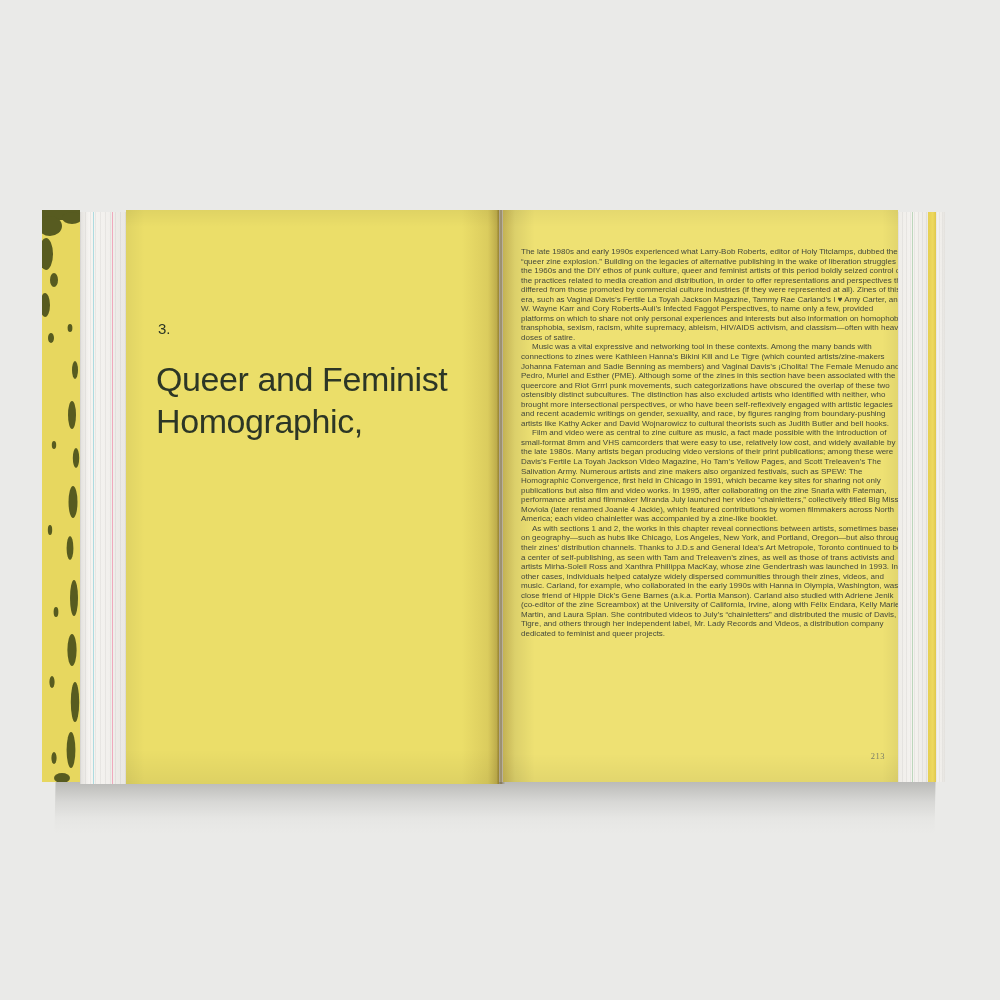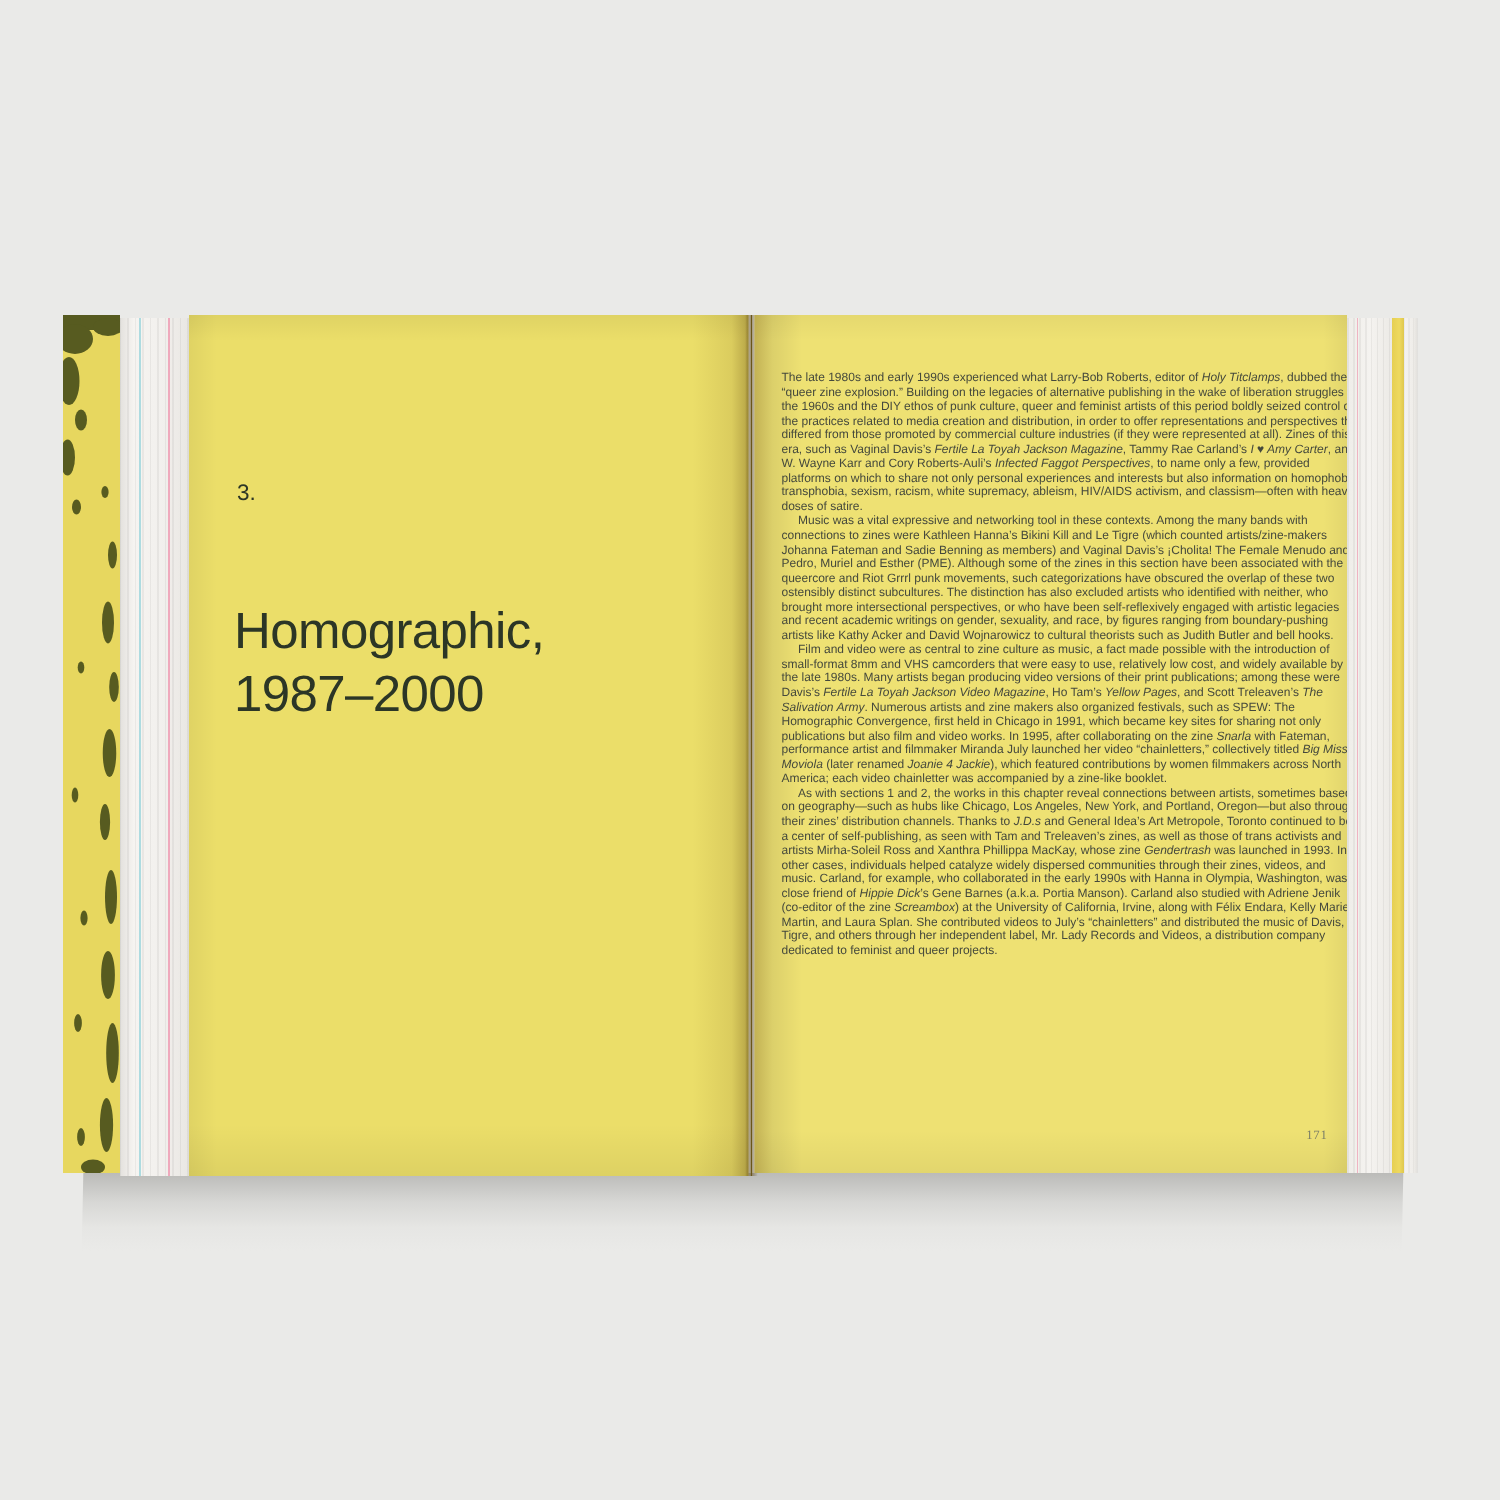--- a/index.html
+++ b/index.html
@@ -78,21 +78,21 @@
       linear-gradient(to bottom, rgba(0,0,0,0.04) 0, rgba(0,0,0,0) 3%, rgba(0,0,0,0) 95%, rgba(0,0,0,0.05) 100%),
       #eee173;
   }
   .body-col{
     position:absolute;left:18px;top:37px;width:387px;
     font-size:8px;line-height:9.55px;color:#45493c;
     text-align:left;
   }
   .body-col p{margin:0;text-indent:11px;}
   .body-col p.no-indent{text-indent:0;}
-  .it{font-style:italic;}
+  .it{}
   .folio{
     position:absolute;right:13px;top:541px;
     font-family:"Liberation Serif","DejaVu Serif",serif;
     font-size:8.5px;color:#7b7e67;letter-spacing:0.5px;
   }
 
   
   .edges-right{
     position:absolute;left:856px;top:4px;width:30px;height:570px;
     background:
@@ -150,38 +150,37 @@
         </g>
       </svg>
     </div>
 
     <div class="edges-left"></div>
 
     <div class="page-left">
       <div class="chapter-block">
         <p class="chapter-number">3.</p>
         <h1 class="chapter-title">
-          <br>
+          <span>Queer and Feminist</span><br>
           <span>Homographic,</span><br>
-          <span>1987–2000</span>
         </h1>
       </div>
     </div>
 
     <div class="gutter"></div>
 
     <div class="page-right">
 
       <div class="body-col">
           <p class="no-indent"><span>The late 1980s and early 1990s experienced what Larry-Bob Roberts, editor of </span><span class="it">Holy Titclamps</span><span>, dubbed the “queer zine explosion.” Building on the legacies of alternative publishing in the wake of liberation struggles of the 1960s and the DIY ethos of punk culture, queer and feminist artists of this period boldly seized control of the practices related to media creation and distribution, in order to offer representations and perspectives that differed from those promoted by commercial culture industries (if they were represented at all). Zines of this era, such as Vaginal Davis’s </span><span class="it">Fertile La Toyah Jackson Magazine</span><span>, Tammy Rae Carland’s </span><span class="it">I ♥ Amy Carter</span><span>, and W. Wayne Karr and Cory Roberts-Auli’s </span><span class="it">Infected Faggot Perspectives</span><span>, to name only a few, provided platforms on which to share not only personal experiences and interests but also information on homophobia, transphobia, sexism, racism, white supremacy, ableism, HIV/AIDS activism, and classism—often with heavy doses of satire.</span></p>
           <p><span>Music was a vital expressive and networking tool in these contexts. Among the many bands with connections to zines were Kathleen Hanna’s Bikini Kill and Le Tigre (which counted artists/zine-makers Johanna Fateman and Sadie Benning as members) and Vaginal Davis’s ¡Cholita! The Female Menudo and Pedro, Muriel and Esther (PME). Although some of the zines in this section have been associated with the queercore and Riot Grrrl punk movements, such categorizations have obscured the overlap of these two ostensibly distinct subcultures. The distinction has also excluded artists who identified with neither, who brought more intersectional perspectives, or who have been self-reflexively engaged with artistic legacies and recent academic writings on gender, sexuality, and race, by figures ranging from boundary-pushing artists like Kathy Acker and David Wojnarowicz to cultural theorists such as Judith Butler and bell hooks.</span></p>
           <p><span>Film and video were as central to zine culture as music, a fact made possible with the introduction of small-format 8mm and VHS camcorders that were easy to use, relatively low cost, and widely available by the late 1980s. Many artists began producing video versions of their print publications; among these were Davis’s </span><span class="it">Fertile La Toyah Jackson Video Magazine</span><span>, Ho Tam’s </span><span class="it">Yellow Pages</span><span>, and Scott Treleaven’s </span><span class="it">The Salivation Army</span><span>. Numerous artists and zine makers also organized festivals, such as SPEW: The Homographic Convergence, first held in Chicago in 1991, which became key sites for sharing not only publications but also film and video works. In 1995, after collaborating on the zine </span><span class="it">Snarla</span><span> with Fateman, performance artist and filmmaker Miranda July launched her video “chainletters,” collectively titled </span><span class="it">Big Miss Moviola</span><span> (later renamed </span><span class="it">Joanie 4 Jackie</span><span>), which featured contributions by women filmmakers across North America; each video chainletter was accompanied by a zine-like booklet.</span></p>
           <p><span>As with sections 1 and 2, the works in this chapter reveal connections between artists, sometimes based on geography—such as hubs like Chicago, Los Angeles, New York, and Portland, Oregon—but also through their zines’ distribution channels. Thanks to </span><span class="it">J.D.s</span><span> and General Idea’s Art Metropole, Toronto continued to be a center of self-publishing, as seen with Tam and Treleaven’s zines, as well as those of trans activists and artists Mirha-Soleil Ross and Xanthra Phillippa MacKay, whose zine </span><span class="it">Gendertrash</span><span> was launched in 1993. In other cases, individuals helped catalyze widely dispersed communities through their zines, videos, and music. Carland, for example, who collaborated in the early 1990s with Hanna in Olympia, Washington, was a close friend of </span><span class="it">Hippie Dick</span><span>’s Gene Barnes (a.k.a. Portia Manson). Carland also studied with Adriene Jenik (co-editor of the zine </span><span class="it">Screambox</span><span>) at the University of California, Irvine, along with Félix Endara, Kelly Marie Martin, and Laura Splan. She contributed videos to July’s “chainletters” and distributed the music of Davis, Le Tigre, and others through her independent label, Mr. Lady Records and Videos, a distribution company dedicated to feminist and queer projects.</span></p>
         </div>
-      <div class="folio">171</div>
+      <div class="folio">213</div>
     </div>
 
     <div class="edges-right"></div>
     <div class="edge-yellow-strip"></div>
     <div class="cover-right"></div>
 
   </div>
 </div>
 
 </body></html>

